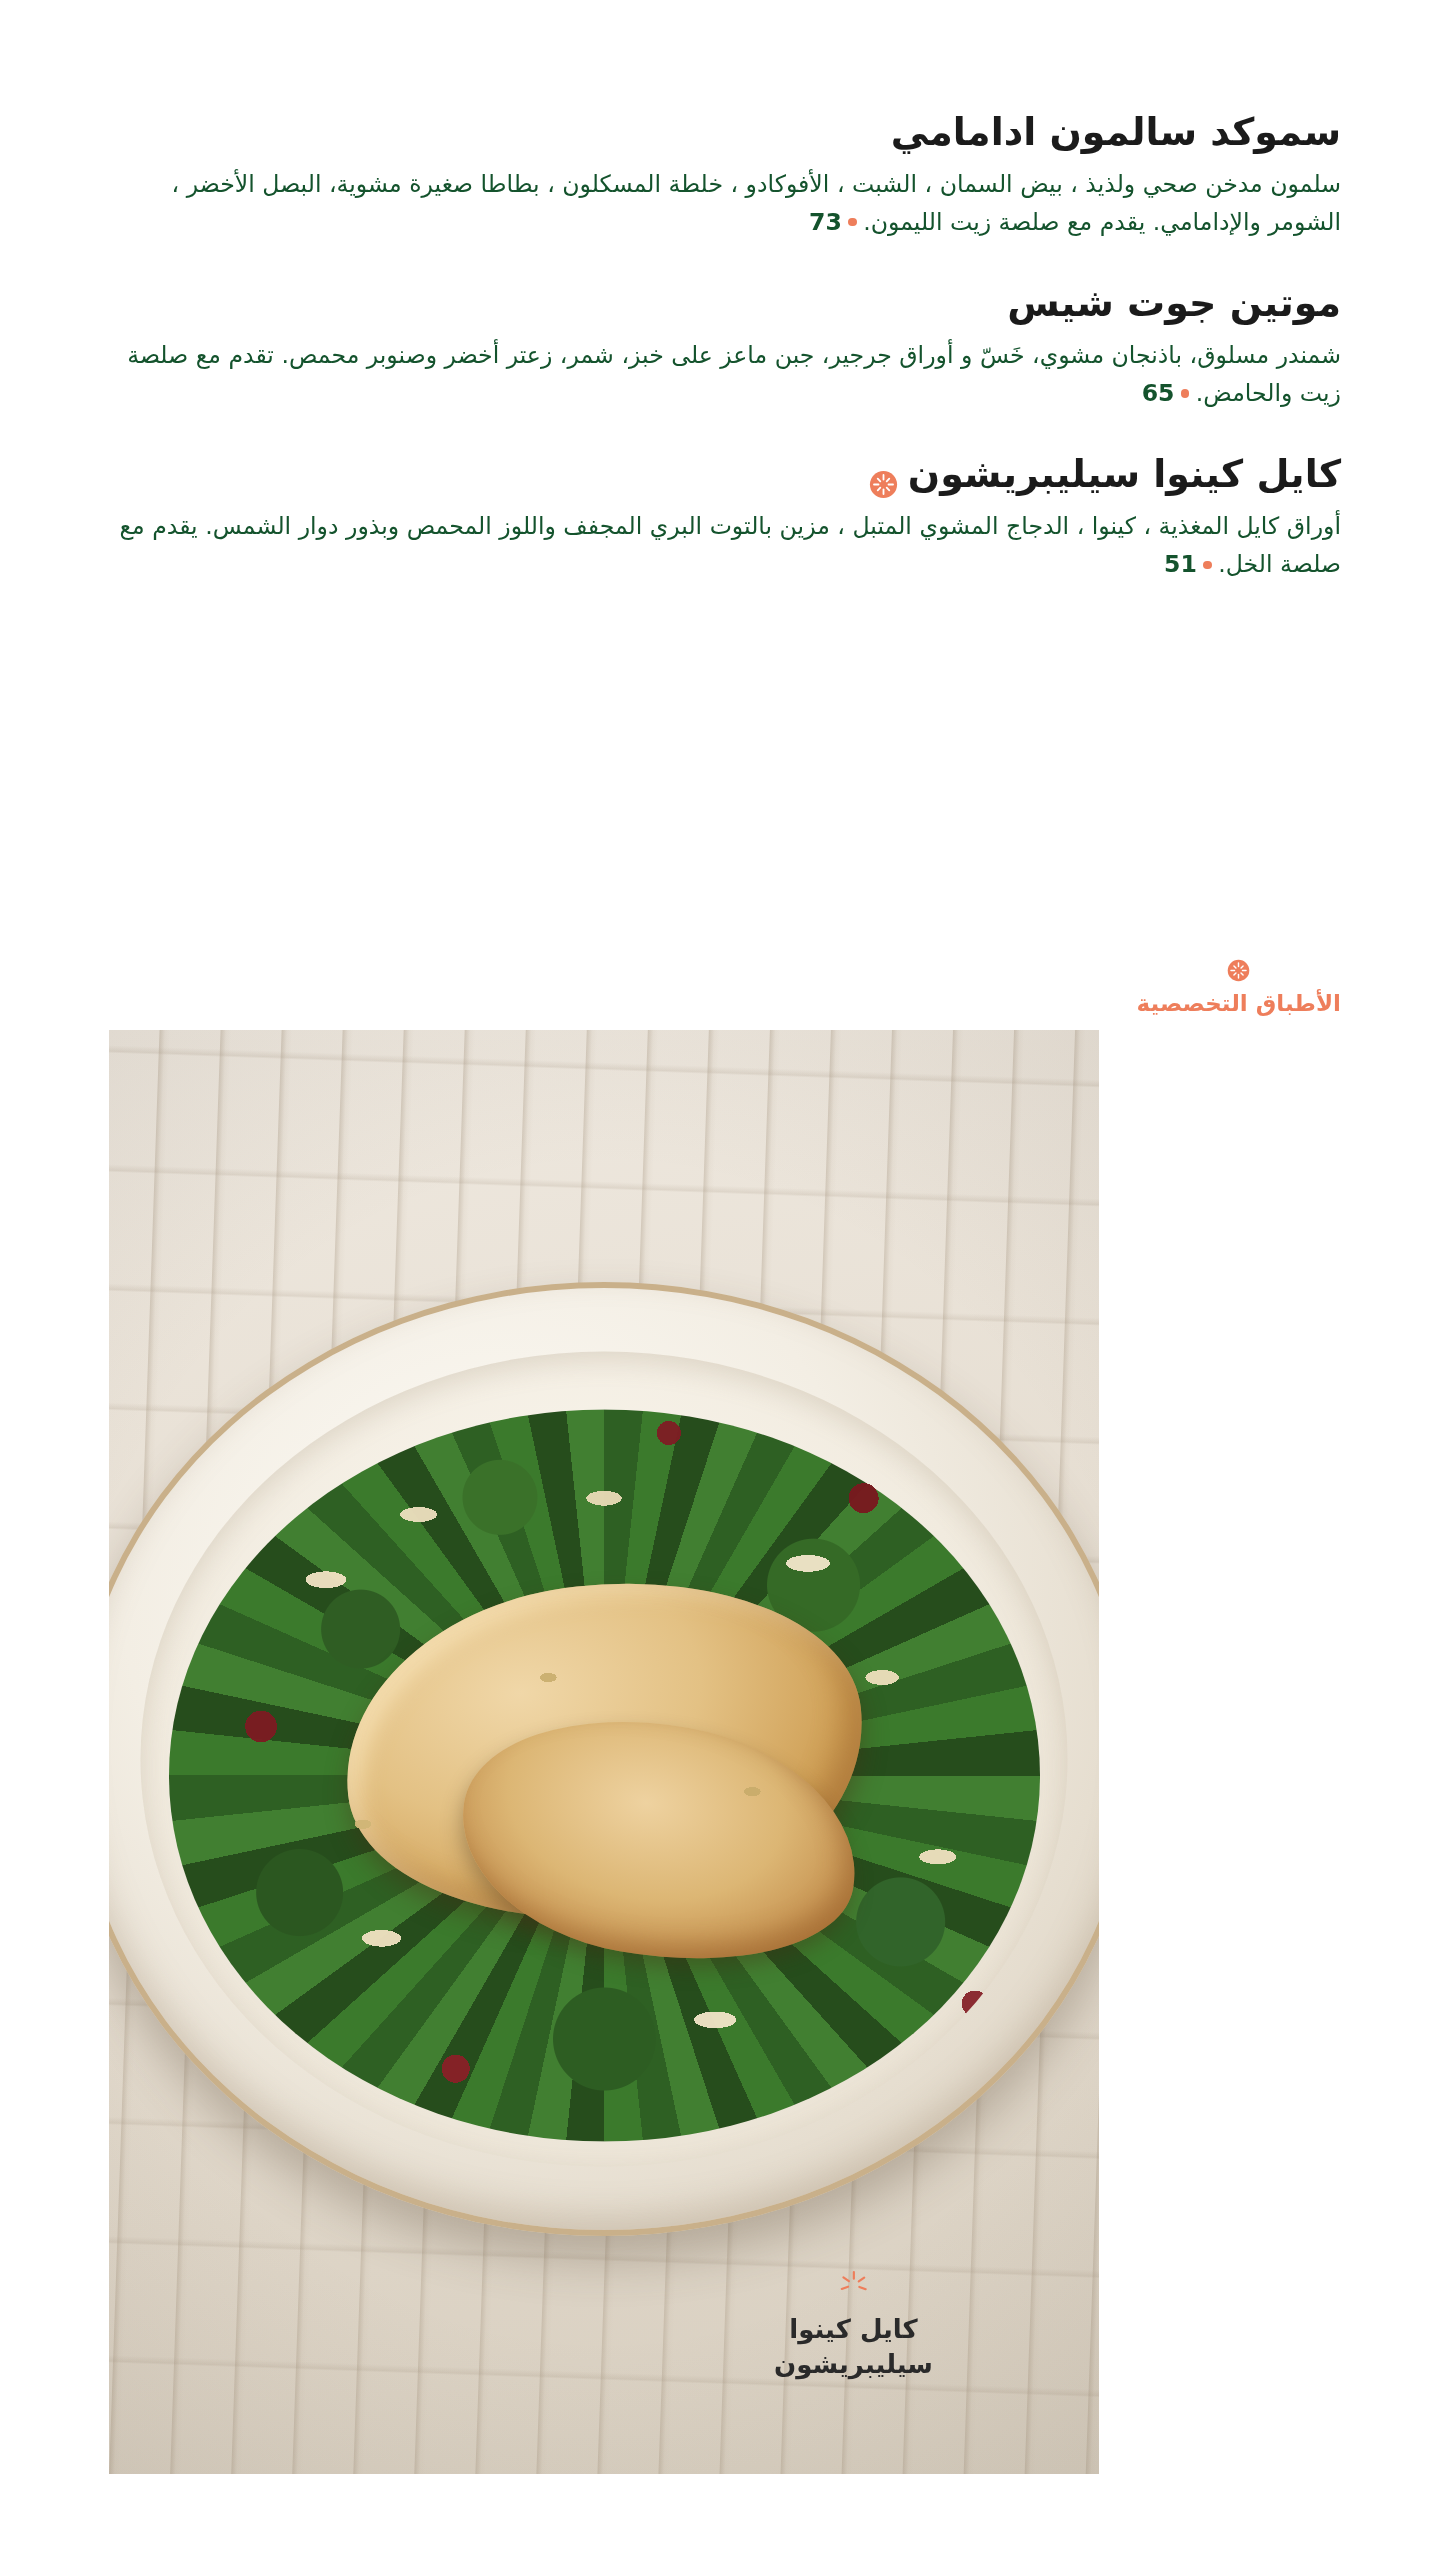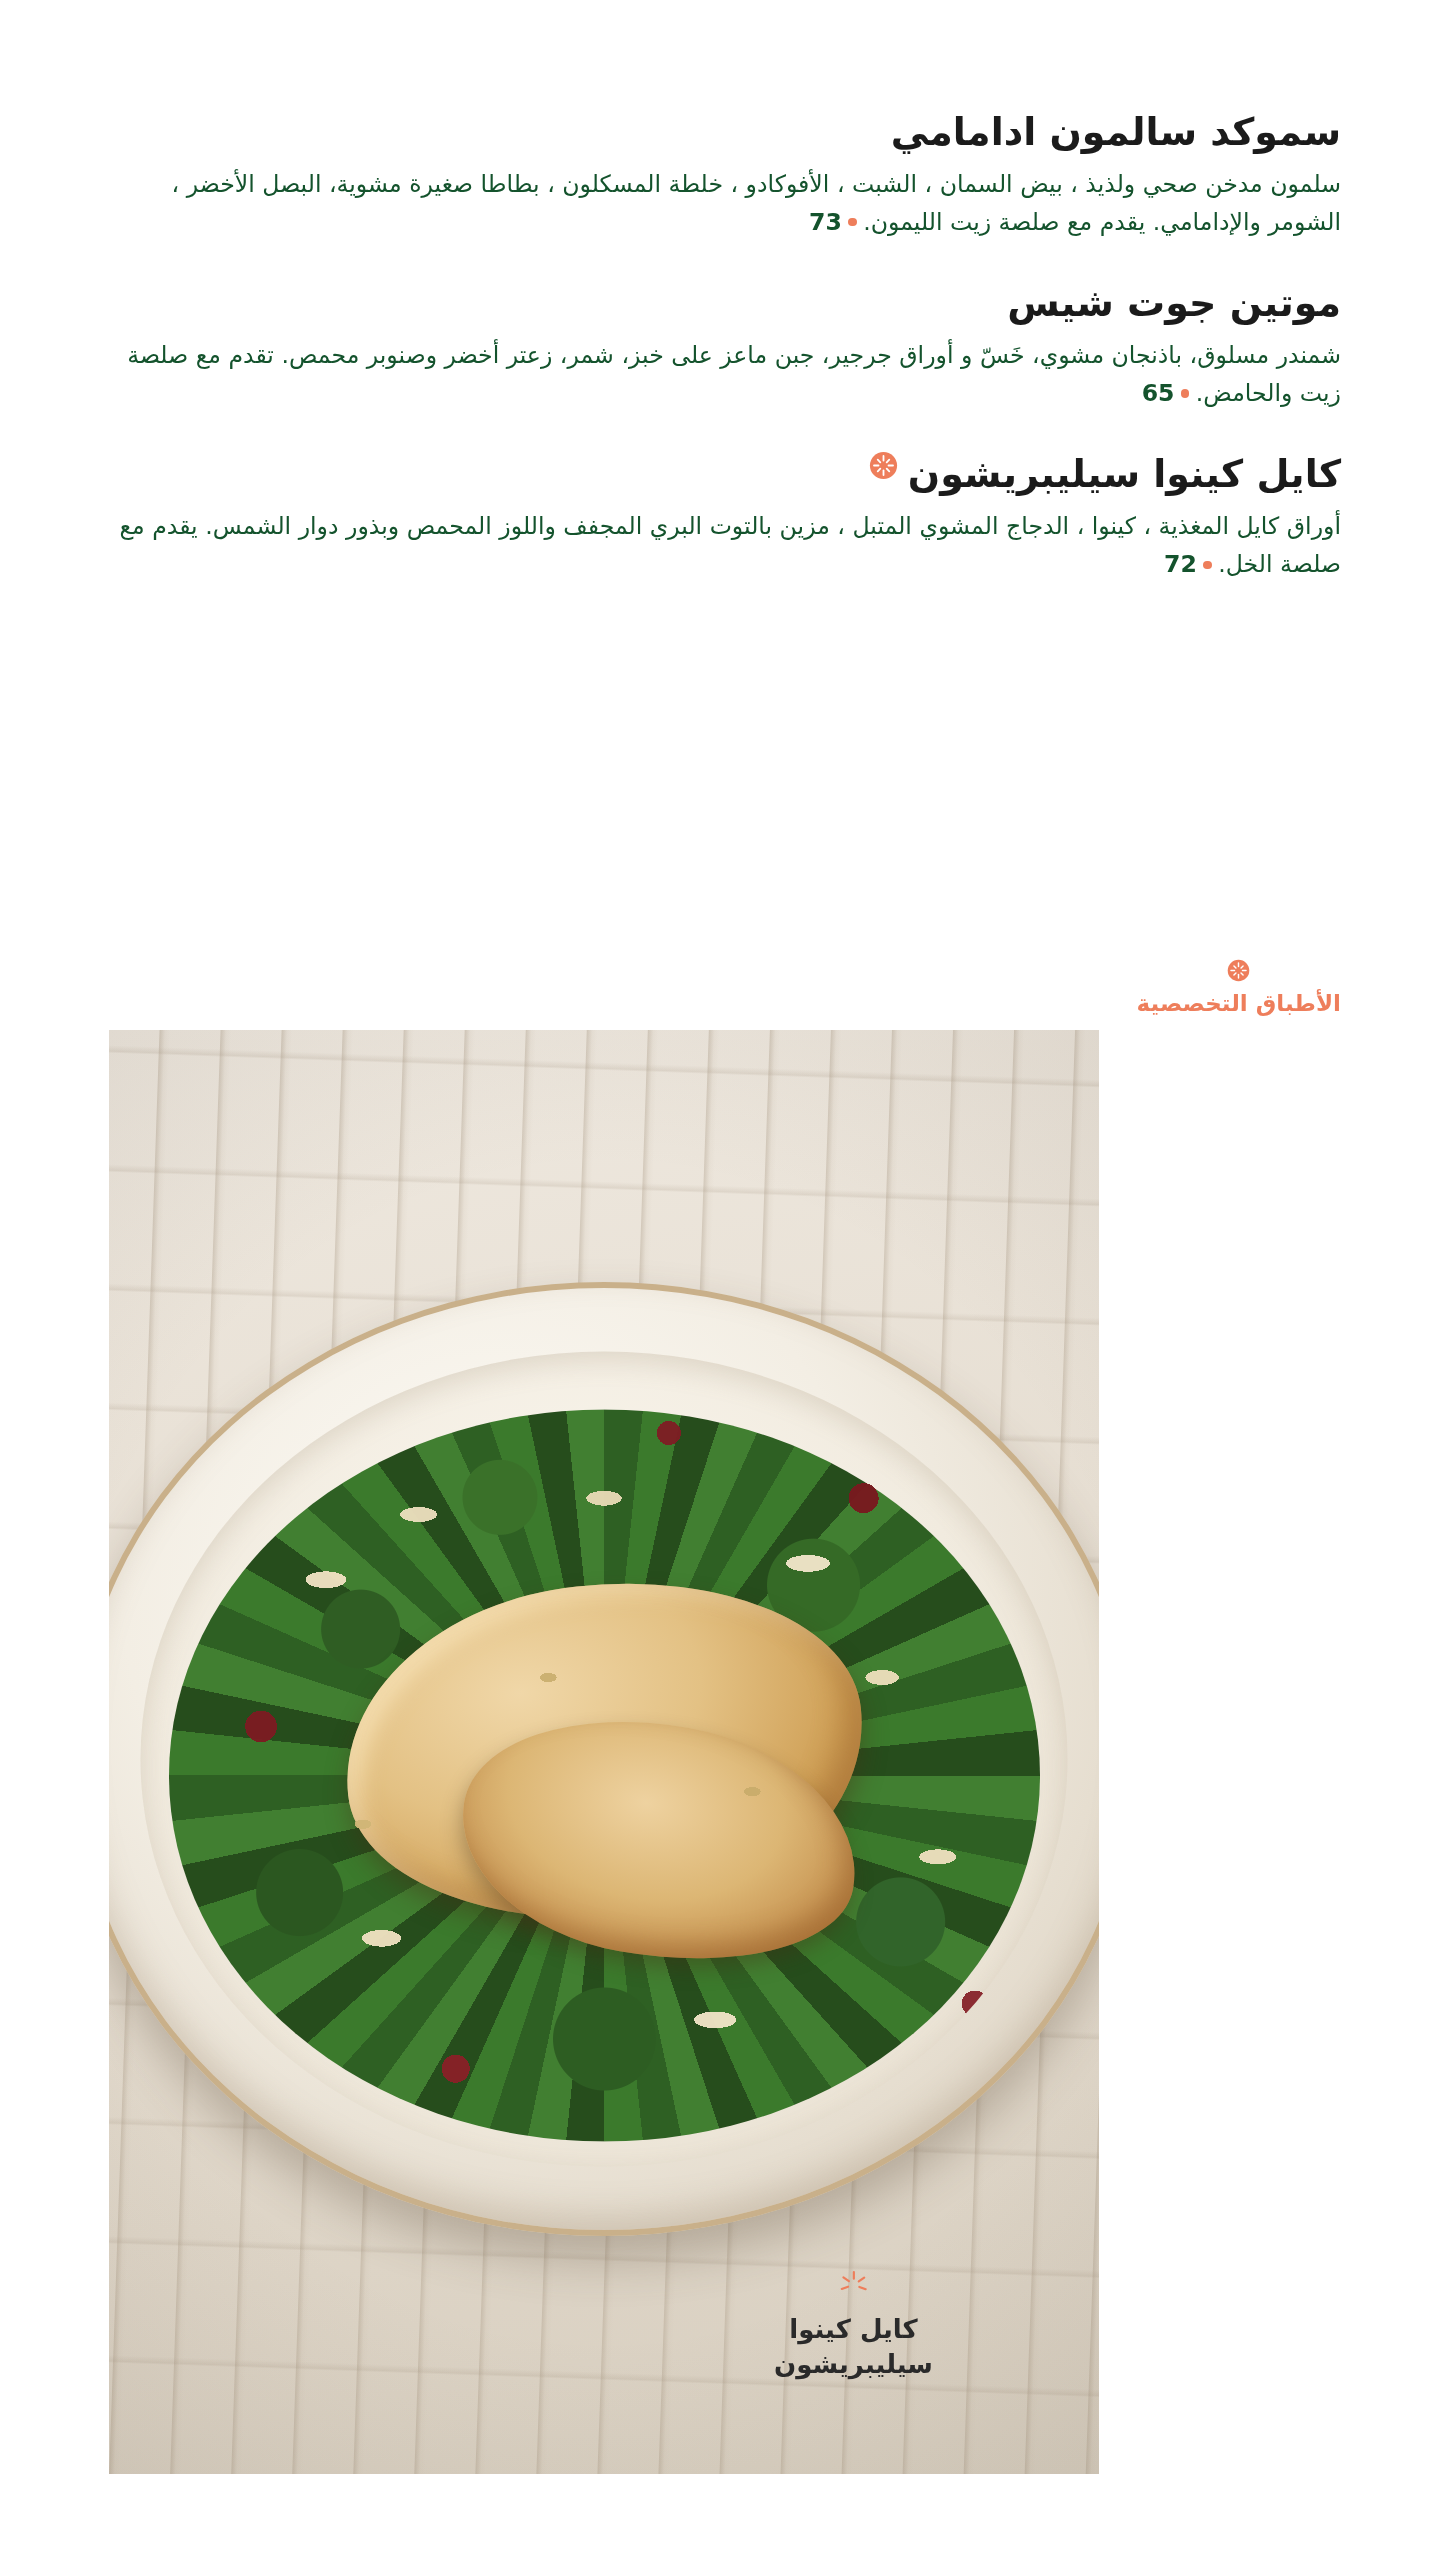--- a/index.html
+++ b/index.html
@@ -31,21 +31,21 @@
     left: 109px;
     direction: rtl;
     text-align: right;
   }
   .menu-item { margin-bottom: 39px; }
   .menu-item:last-child { margin-bottom: 12px; }
 
   .item-title-row {
     display: flex;
     flex-direction: row;
-    align-items: flex-start;
+    align-items: flex-end;
     justify-content: flex-start;
     gap: 9.3px;
   }
   .item-title {
     font-size: 38px;
     font-weight: bold;
     letter-spacing: -0.5px;
     line-height: 1.25;
     color: #1b1b1b;
     white-space: nowrap;
@@ -291,21 +291,21 @@
               <rect x="20.5" y="15" width="7" height="2" rx="1"></rect>
               <rect x="15" y="6" width="2" height="6" rx="1" transform="rotate(45 16 16)"></rect>
               <rect x="15" y="20" width="2" height="6" rx="1" transform="rotate(45 16 16)"></rect>
               <rect x="15" y="6" width="2" height="6" rx="1" transform="rotate(-45 16 16)"></rect>
               <rect x="15" y="20" width="2" height="6" rx="1" transform="rotate(-45 16 16)"></rect>
             </g>
           </svg>
         </span>
       </div>
       <div class="item-desc">
-        <span>أوراق كايل المغذية ، كينوا ، الدجاج المشوي المتبل ، مزين بالتوت البري المجفف واللوز المحمص وبذور دوار الشمس. يقدم مع صلصة الخل.</span><span class="dot-sep"></span><span class="price">72</span>
+        <span>أوراق كايل المغذية ، كينوا ، الدجاج المشوي المتبل ، مزين بالتوت البري المجفف واللوز المحمص وبذور دوار الشمس. يقدم مع صلصة الخل.</span><span class="dot-sep"></span><span class="price">51</span>
       </div>
     </div>
 
   </div>
 
   <div class="specialty-legend">
     <span class="burst">
       <svg viewBox="0 0 32 32" xmlns="http://www.w3.org/2000/svg">
         <circle cx="16" cy="16" r="15" fill="#ee7e5b"></circle>
         <g fill="#ffffff">

